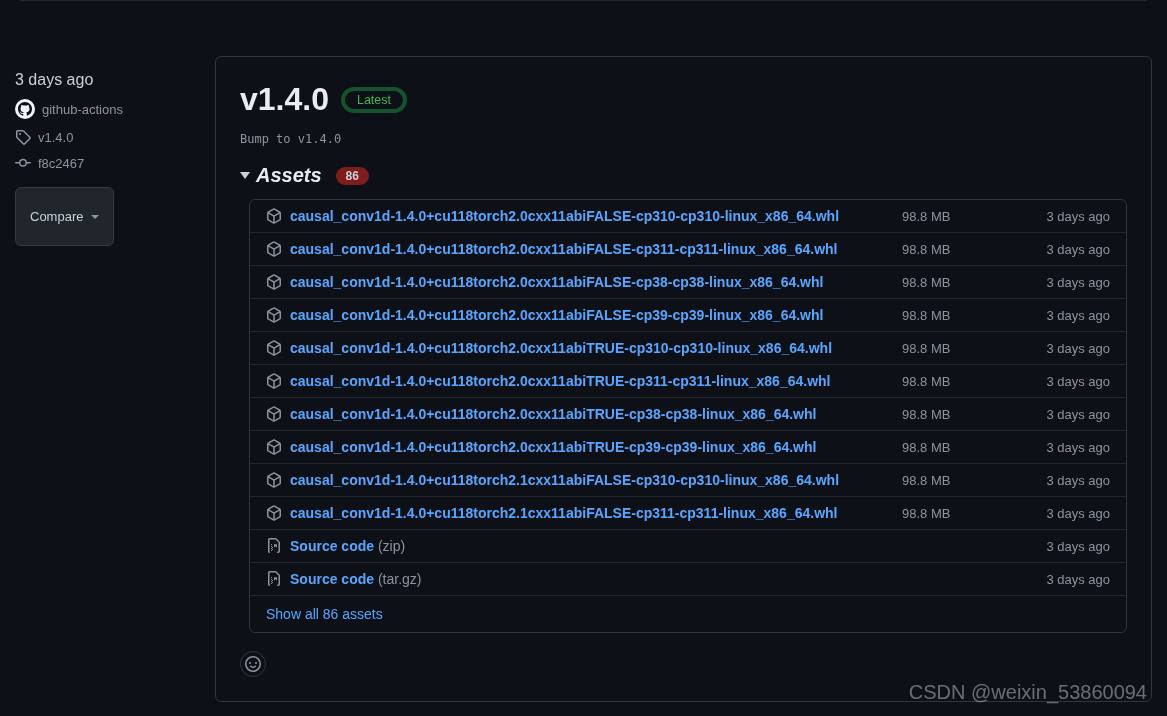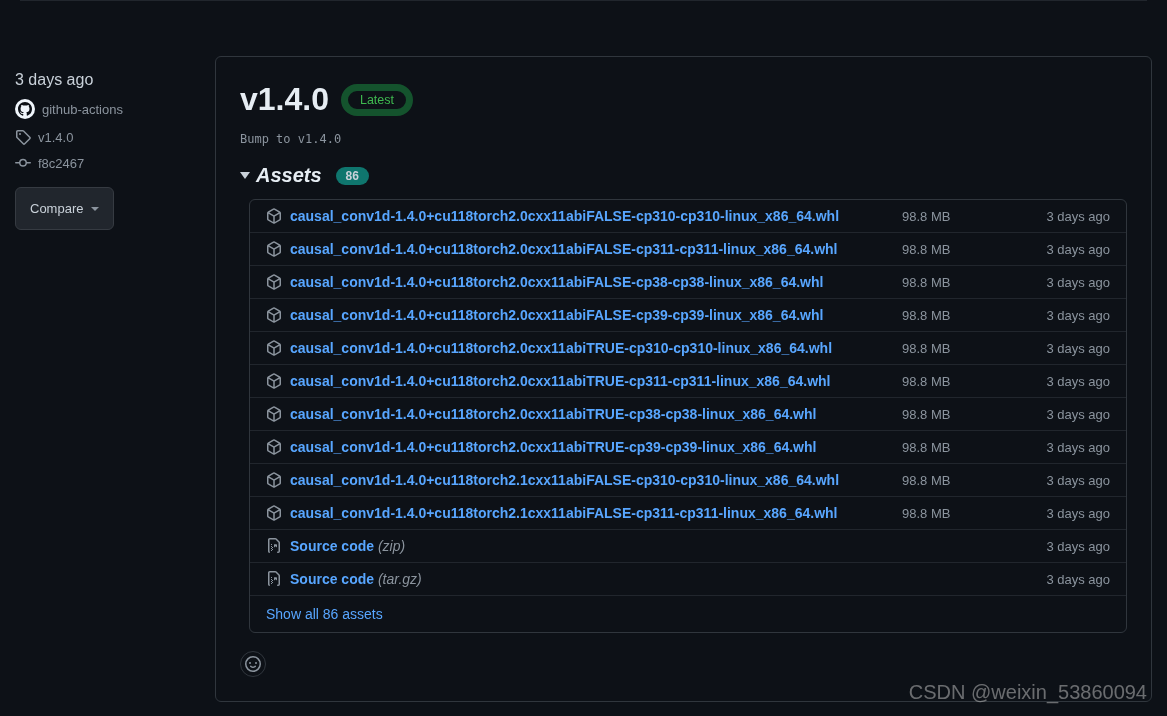--- a/index.html
+++ b/index.html
@@ -45,41 +45,41 @@
       justify-content: center;
       flex-shrink: 0;
     }
     .avatar svg { width: 14px; height: 14px; fill: #0d1117; }
     .sidebar-icon { width: 16px; height: 16px; fill: #8b949e; flex-shrink: 0; }
     .compare-btn {
       background: #21262d;
       border: 1px solid #363b42;
       border-radius: 6px;
       color: #c9d1d9;
-      padding: 13px 14px;
+      padding: 21px 14px;
       font-size: 13px;
       display: inline-flex;
       align-items: center;
       gap: 8px;
       cursor: pointer;
       margin-top: 6px;
     }
     .compare-btn .caret { width: 8px; height: 8px; fill: #8b949e; }
     .main {
       flex: 1;
       border: 1px solid #30363d;
       border-radius: 6px;
       padding: 24px;
       margin-top: 45px;
       background: #0d1117;
     }
     .title-row { display: flex; align-items: center; gap: 12px; margin-bottom: 14px; }
     .release-title { font-size: 32px; font-weight: 600; color: #e6edf3; }
     .latest-badge {
-      border: 7px solid #14532d;
+      border: 4px solid #14532d;
       color: #3fb950;
       border-radius: 2em;
       padding: 2px 12px;
       font-size: 12.5px;
     }
     .release-desc {
       font-family: ui-monospace, SFMono-Regular, "SF Mono", Menlo, Consolas, monospace;
       font-size: 12px;
       color: #8b949e;
       margin-bottom: 18px;
@@ -87,21 +87,21 @@
     .assets-header {
       display: flex;
       align-items: center;
       gap: 14px;
       margin-bottom: 12px;
     }
     .assets-toggle { display: inline-flex; align-items: center; gap: 6px; cursor: pointer; font-style: italic; }
     .assets-tri { width: 0; height: 0; border-left: 5px solid transparent; border-right: 5px solid transparent; border-top: 7px solid #c9d1d9; }
     .assets-title { font-size: 20px; font-weight: 600; color: #e6edf3; }
     .assets-count {
-      background: #0f766e;
+      background: #7f1d1d;
       color: #c9d1d9;
       border-radius: 2em;
       padding: 2px 10px;
       font-size: 12px;
       font-weight: 600;
     }
     .assets-box {
       border: 1px solid #30363d;
       border-radius: 6px;
       margin-left: 9px;
@@ -118,21 +118,21 @@
     .asset-name {
       color: #58a6ff;
       font-size: 14px;
       font-weight: 600;
       flex: 1;
       cursor: pointer;
       white-space: nowrap;
       overflow: hidden;
       text-overflow: ellipsis;
     }
-    .asset-name .ext { color: #8b949e; font-weight: 400; font-style: italic; }
+    .asset-name .ext { color: #8b949e; font-weight: 400; }
     .asset-size { color: #8b949e; font-size: 13px; width: 110px; text-align: left; }
     .asset-date { color: #8b949e; font-size: 13px; width: 90px; text-align: right; }
     .show-all {
       padding: 10px 16px;
       color: #58a6ff;
       font-size: 14px;
       cursor: pointer;
     }
     .emoji-btn {
       margin-top: 18px;

